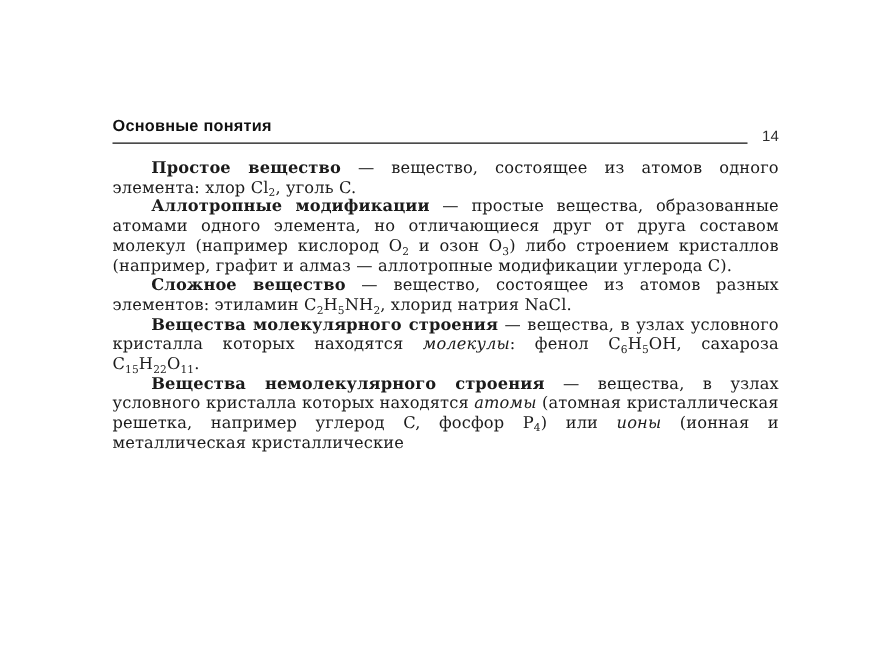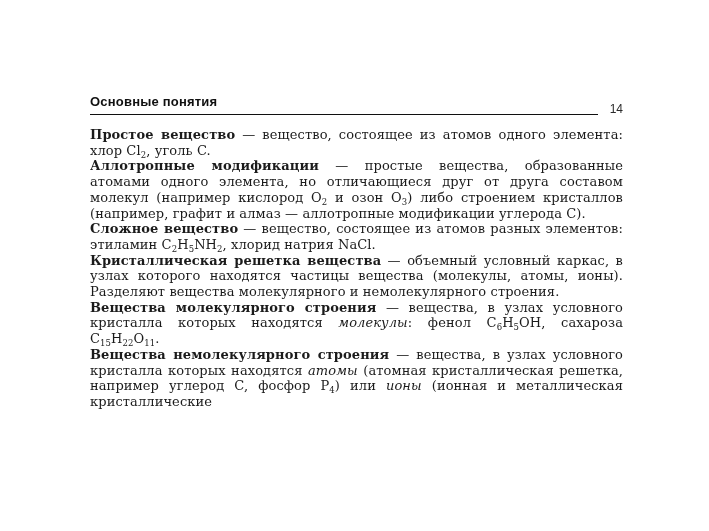--- a/index.html
+++ b/index.html
@@ -54,21 +54,21 @@
   }
   .def {
     margin: 0;
     font-family: "DejaVu Serif", "Liberation Serif", serif;
     font-size: 13px;
     line-height: 15.7px;
     text-align: justify;
     color: #1b1b1b;
     letter-spacing: 0.1px;
   }
-  .def strong { font-weight: 700; }
+  .def strong { font-weight: 700; margin-left: 31px; }
   .def em { font-style: italic; }
   .def sub {
     font-size: 8.5px;
     line-height: 0;
     vertical-align: -3px;
   }
 </style>
 </head>
 <body>
 
@@ -77,18 +77,17 @@
     <div class="hdr">
       <div class="hdr-left">
         <span class="hdr-title">Основные понятия</span>
       </div>
       <span class="page-num">14</span>
     </div>
     <div class="defs">
         <p class="def"><strong>Простое вещество</strong><span> — вещество, состоящее из атомов одного элемента: хлор Cl</span><sub>2</sub><span>, уголь C.</span></p>
         <p class="def"><strong>Аллотропные модификации</strong><span> — простые вещества, образованные атомами одного элемента, но отличающиеся друг от друга составом молекул (например кислород O</span><sub>2</sub><span> и озон O</span><sub>3</sub><span>) либо строением кристаллов (например, графит и алмаз — аллотропные модификации углерода C).</span></p>
         <p class="def"><strong>Сложное вещество</strong><span> — вещество, состоящее из атомов разных элементов: этиламин C</span><sub>2</sub><span>H</span><sub>5</sub><span>NH</span><sub>2</sub><span>, хлорид натрия NaCl.</span></p>
-        <p class="def"><strong>Кристаллическая решетка вещества</strong><span> — объемный условный каркас, в узлах которого находятся частицы вещества (молекулы, атомы, ионы). Разделяют вещества молекулярного и немолекулярного строения.</span></p>
         <p class="def"><strong>Вещества молекулярного строения</strong><span> — вещества, в узлах условного кристалла которых находятся </span><em>молекулы</em><span>: фенол C</span><sub>6</sub><span>H</span><sub>5</sub><span>OH, сахароза C</span><sub>15</sub><span>H</span><sub>22</sub><span>O</span><sub>11</sub><span>.</span></p>
         <p class="def"><strong>Вещества немолекулярного строения</strong><span> — вещества, в узлах условного кристалла которых находятся </span><em>атомы</em><span> (атомная кристаллическая решетка, например углерод C, фосфор P</span><sub>4</sub><span>) или </span><em>ионы</em><span> (ионная и металлическая кристаллические</span></p>
       </div>
   </div>
 </div>
 
 </body></html>

